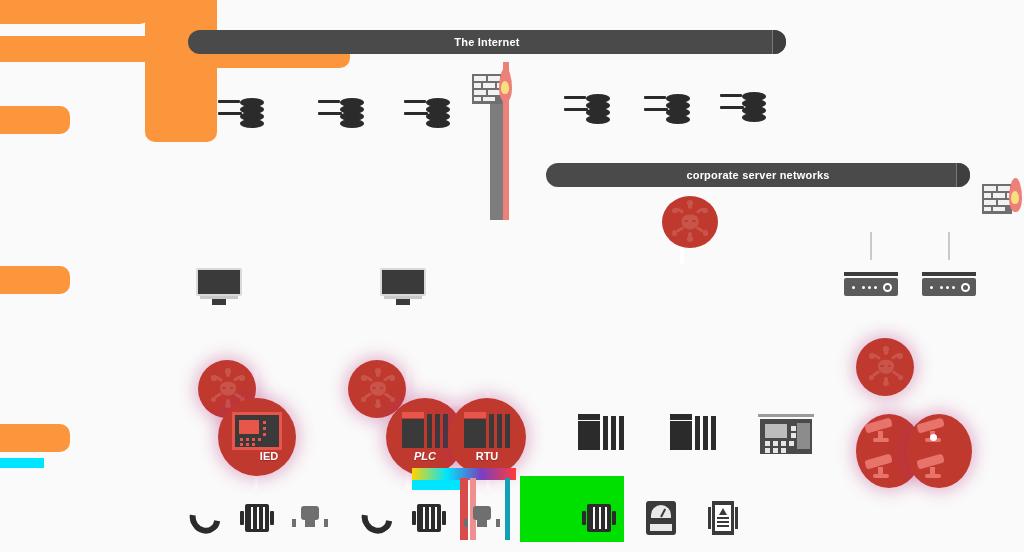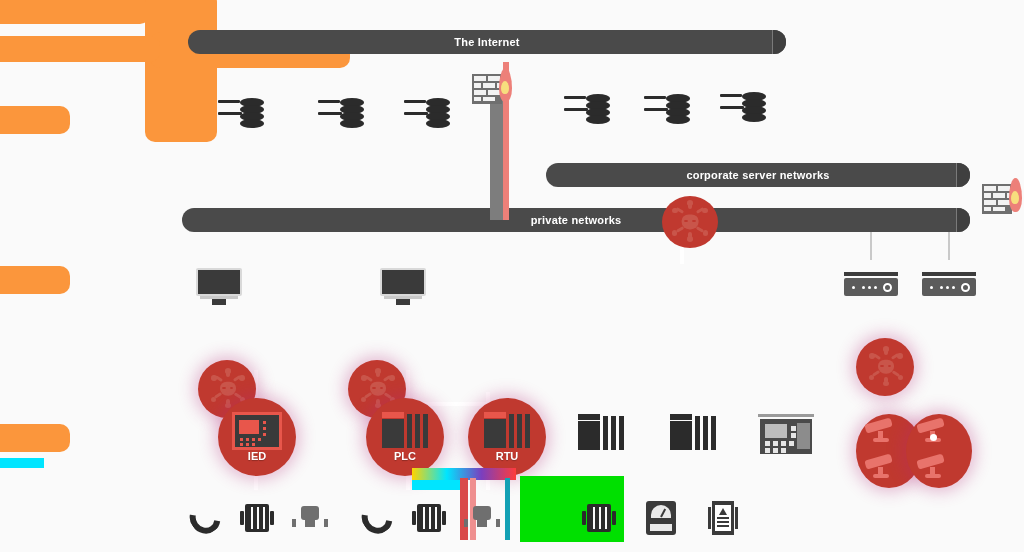--- a/index.html
+++ b/index.html
@@ -205,24 +205,20 @@
   <div class="bus" style="left:188px; top:30px; width:598px; height:24px; font-size:11px;">
     <span class="lbl">The Internet</span>
     <span class="cap"></span>
   </div>
 
   <div class="bus" style="left:546px; top:163px; width:424px; height:24px; font-size:11px;">
     <span class="lbl">corporate server networks</span>
     <span class="cap"></span>
   </div>
 
-  <div class="bus" style="left:182px; top:208px; width:788px; height:24px; font-size:11px;">
-    <span class="lbl">private networks</span>
-    <span class="cap"></span>
-  </div>
 
   <div class="vline" style="left:490px; top:95px; width:14px; height:125px; background:#7d7d7d;"></div>
   <div class="vline" style="left:503px; top:62px; width:6px; height:158px; background:#ED8079;"></div>
 
   <div class="wline" style="left:680px; top:232px; width:4px; height:32px;"></div>
   <div class="wline" style="left:254px; top:370px; width:4px; height:34px;"></div>
   <div class="wline" style="left:254px; top:460px; width:4px; height:30px;"></div>
   <div class="wline" style="left:406px; top:370px; width:4px; height:34px;"></div>
   <div class="wline" style="left:406px; top:460px; width:4px; height:30px;"></div>
   <div class="wline" style="left:486px; top:392px; width:4px; height:18px;"></div>
@@ -426,21 +422,21 @@
       <div class="dot" style="left:31px; top:15px;"></div>
       <div class="dot" style="left:31px; top:21px;"></div>
       <div class="dot" style="left:8px;  top:26px;"></div>
       <div class="dot" style="left:14px; top:26px;"></div>
       <div class="dot" style="left:20px; top:26px;"></div>
       <div class="dot" style="left:26px; top:26px;"></div>
       <div class="dot" style="left:8px;  top:31px;"></div>
       <div class="dot" style="left:14px; top:31px;"></div>
       <div class="dot" style="left:20px; top:31px;"></div>
     </div>
-    <div class="blob-label" style="left:0; top:52px; width:78px;">IED</div>
+    <div class="blob-label" style="left:12px; top:52px; width:78px;">IED</div>
   </div>
 
   <div style="position:absolute; left:348px; top:360px; width:60px; height:58px;">
     <div class="blob" style="left:0; top:0; width:58px; height:58px;"></div>
     <div class="virus" style="left:11px; top:10px; width:38px; height:38px;">
       <div class="core"></div>
       <div class="eye" style="left:34%;"></div>
       <div class="eye" style="left:54%;"></div>
       <div class="leg" style="left:46%; top:2%;  width:8%;  height:16%;"></div>
       <div class="nub" style="left:42%; top:-4%; width:16%; height:14%;"></div>
@@ -450,33 +446,33 @@
       <div class="nub" style="left:80%; top:14%; width:14%; height:14%;"></div>
       <div class="leg" style="left:14%; top:64%; width:20%; height:7%; transform:rotate(-32deg);"></div>
       <div class="nub" style="left:4%;  top:70%; width:14%; height:14%;"></div>
       <div class="leg" style="left:66%; top:64%; width:20%; height:7%; transform:rotate(32deg);"></div>
       <div class="nub" style="left:82%; top:70%; width:14%; height:14%;"></div>
       <div class="leg" style="left:46%; top:76%; width:8%;  height:16%;"></div>
       <div class="nub" style="left:42%; top:86%; width:16%; height:14%;"></div>
     </div>
   </div>
 
-  <div style="position:absolute; left:366px; top:398px; width:80px; height:80px;">
+  <div style="position:absolute; left:386px; top:398px; width:80px; height:80px;font-style:italic;">
     <div class="blob" style="left:0; top:0; width:78px; height:78px;"></div>
     <div class="plcicon" style="left:16px; top:14px;">
       <div class="hdr" style="background:#E8564B;"></div>
       <div class="blk" style="background:#3a3a3a;"></div>
       <div class="fin" style="left:25px; background:#3a3a3a;"></div>
       <div class="fin" style="left:33px; background:#3a3a3a;"></div>
       <div class="fin" style="left:41px; background:#3a3a3a;"></div>
     </div>
     <div class="blob-label" style="left:0; top:52px; width:78px;">PLC</div>
   </div>
 
-  <div style="position:absolute; left:468px; top:398px; width:80px; height:80px;">
+  <div style="position:absolute; left:448px; top:398px; width:80px; height:80px;">
     <div class="blob" style="left:0; top:0; width:78px; height:78px;"></div>
     <div class="plcicon" style="left:16px; top:14px;">
       <div class="hdr" style="background:#E8564B;"></div>
       <div class="blk" style="background:#3a3a3a;"></div>
       <div class="fin" style="left:25px; background:#3a3a3a;"></div>
       <div class="fin" style="left:33px; background:#3a3a3a;"></div>
       <div class="fin" style="left:41px; background:#3a3a3a;"></div>
     </div>
     <div class="blob-label" style="left:0; top:52px; width:78px;">RTU</div>
   </div>

